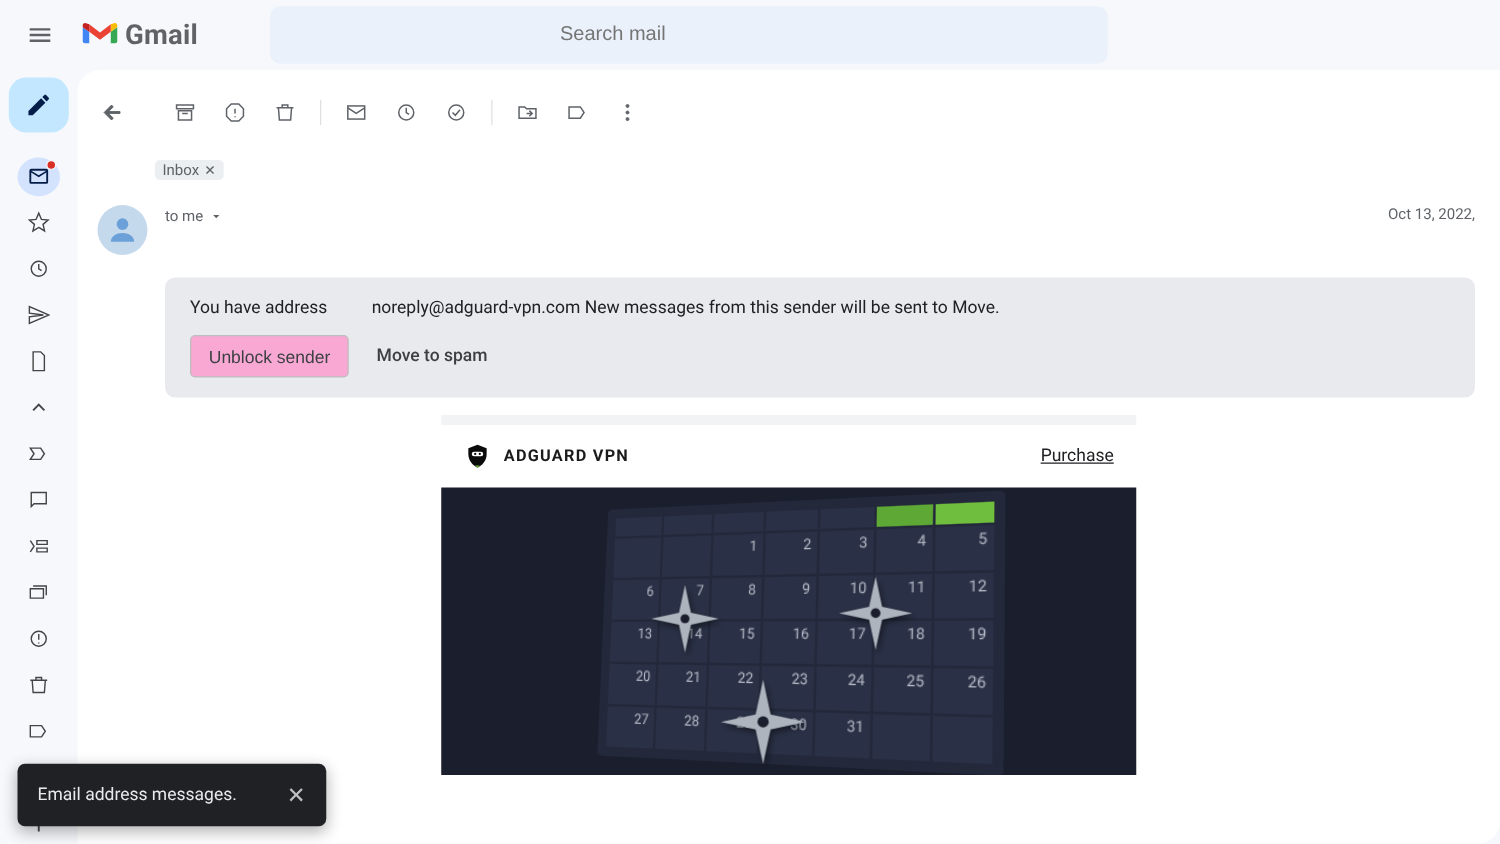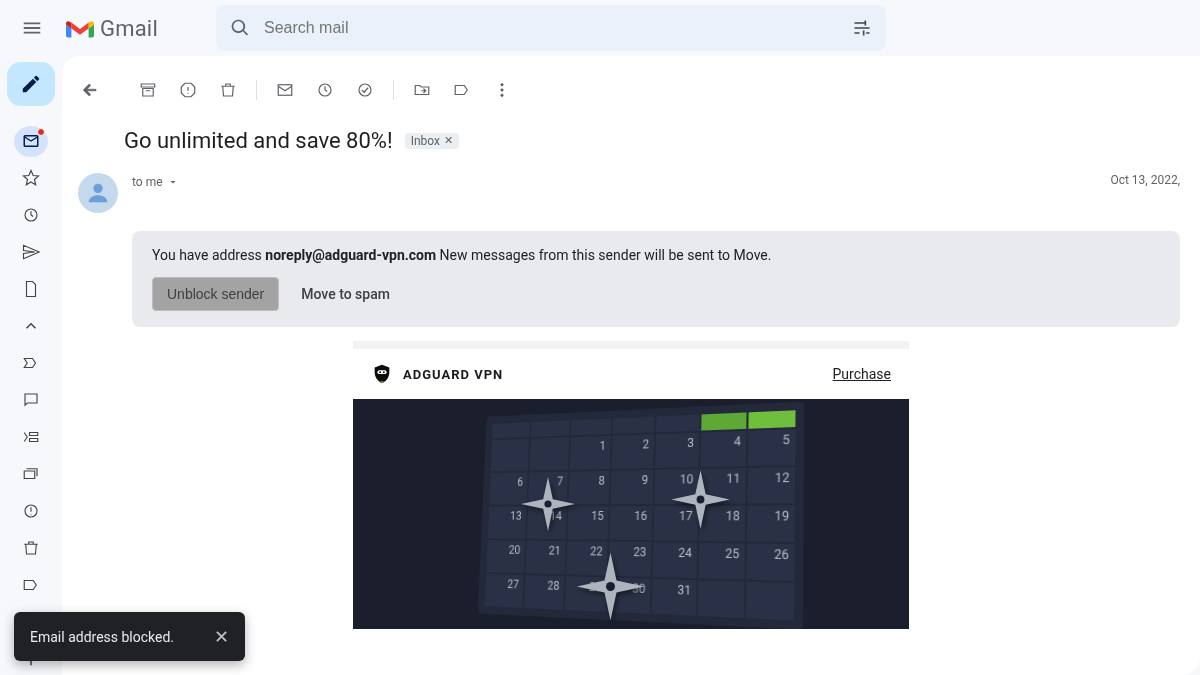--- a/index.html
+++ b/index.html
@@ -19,35 +19,36 @@
     align-items: center;
     padding: 0 8px;
   }
   .menu-btn {
     width: 48px; height: 48px;
     display: flex; align-items: center; justify-content: center;
     border-radius: 50%;
     cursor: pointer;
   }
   .menu-icon-svg { width: 22px; height: 22px; fill: #5f6368; }
-  .logo-wrap { display: flex; align-items: flex-end; gap: 6px; padding: 0 10px; }
+  .logo-wrap { display: flex; align-items: flex-start; gap: 6px; padding: 0 10px; font-weight: bold; }
   .gmail-logo {
     width: 28px; height: 22px;
   }
   .gmail-text { font-size: 22px; color: #5f6368; letter-spacing: 0.2px; }
   .search-bar {
     margin-left: 48px;
     background: #eaf1fb;
     border-radius: 8px;
     height: 46px;
     width: 670px;
     display: flex;
     align-items: center;
     padding: 0 14px;
     gap: 14px;
+    flex-direction: column;
   }
   .search-bar input {
     border: none; outline: none; background: transparent;
     font-size: 16px; flex: 1; color: #5f6368;
   }
   .search-icon-svg { width: 20px; height: 20px; fill: #5f6368; }
   .tune-icon { margin-left: auto; width: 20px; height: 20px; fill: #444; }
 
   
   .main { display: flex; height: calc(675px - 56px); }
@@ -130,24 +131,24 @@
   .sender-line2 svg { width: 12px; height: 12px; fill: #5f6368; }
   .date-text { font-size: 12px; color: #5f6368; white-space: nowrap; }
 
   .blocked-banner {
     background: #e8eaed;
     border-radius: 8px;
     margin: 14px 20px 12px 70px;
     padding: 16px 20px;
   }
   .blocked-text { font-size: 14px; color: #202124; }
-  .blocked-text strong { font-weight: 700; }
+  .blocked-text strong { font-weight: 400; margin-left: 32px; }
   .blocked-actions { margin-top: 14px; display: flex; gap: 22px; align-items: center; }
   .btn-outlined {
-    background: #a3a3a3; border: 1px solid #bdbdbd; border-radius: 4px;
+    background: #f9a8d4; border: 1px solid #bdbdbd; border-radius: 4px;
     padding: 8px 14px; font-size: 14px; color: #3c4043; font-weight: 500;
     cursor: pointer;
   }
   .btn-flat { font-size: 14px; color: #3c4043; font-weight: 500; cursor: pointer; }
 
   
   .email-body {
     width: 556px;
     margin: 14px auto 0 auto;
     border-top: 8px solid #f1f3f4;
@@ -382,21 +383,20 @@
       <div class="tb-btn">
           <svg viewBox="0 0 24 24">
             <circle cx="12" cy="5" r="1.6"></circle>
             <circle cx="12" cy="12" r="1.6"></circle>
             <circle cx="12" cy="19" r="1.6"></circle>
           </svg>
         </div>
     </div>
 
     <div class="subject-row">
-      <span class="subject-text">Go unlimited and save 80%!</span>
       <span class="inbox-chip">
           <span>Inbox</span>
           <span class="x">✕</span>
         </span>
     </div>
 
     <div class="sender-row">
       <div class="avatar">
         <svg viewBox="0 0 24 24">
             <circle cx="12" cy="8" r="4"></circle>
@@ -498,15 +498,15 @@
         <svg class="shuriken sh3" viewBox="0 0 100 100">
             <path d="M50 5 L58 42 L95 50 L58 58 L50 95 L42 58 L5 50 L42 42 Z"></path>
             <circle cx="50" cy="50" r="6" fill="#1a1e2d"></circle>
           </svg>
       </div>
     </div>
   </div>
 </div>
 
 <div class="toast">
-  <span>Email address blocked.</span>
+  <span>Email address messages.</span>
   <span class="close">✕</span>
 </div>
 
 </body></html>

